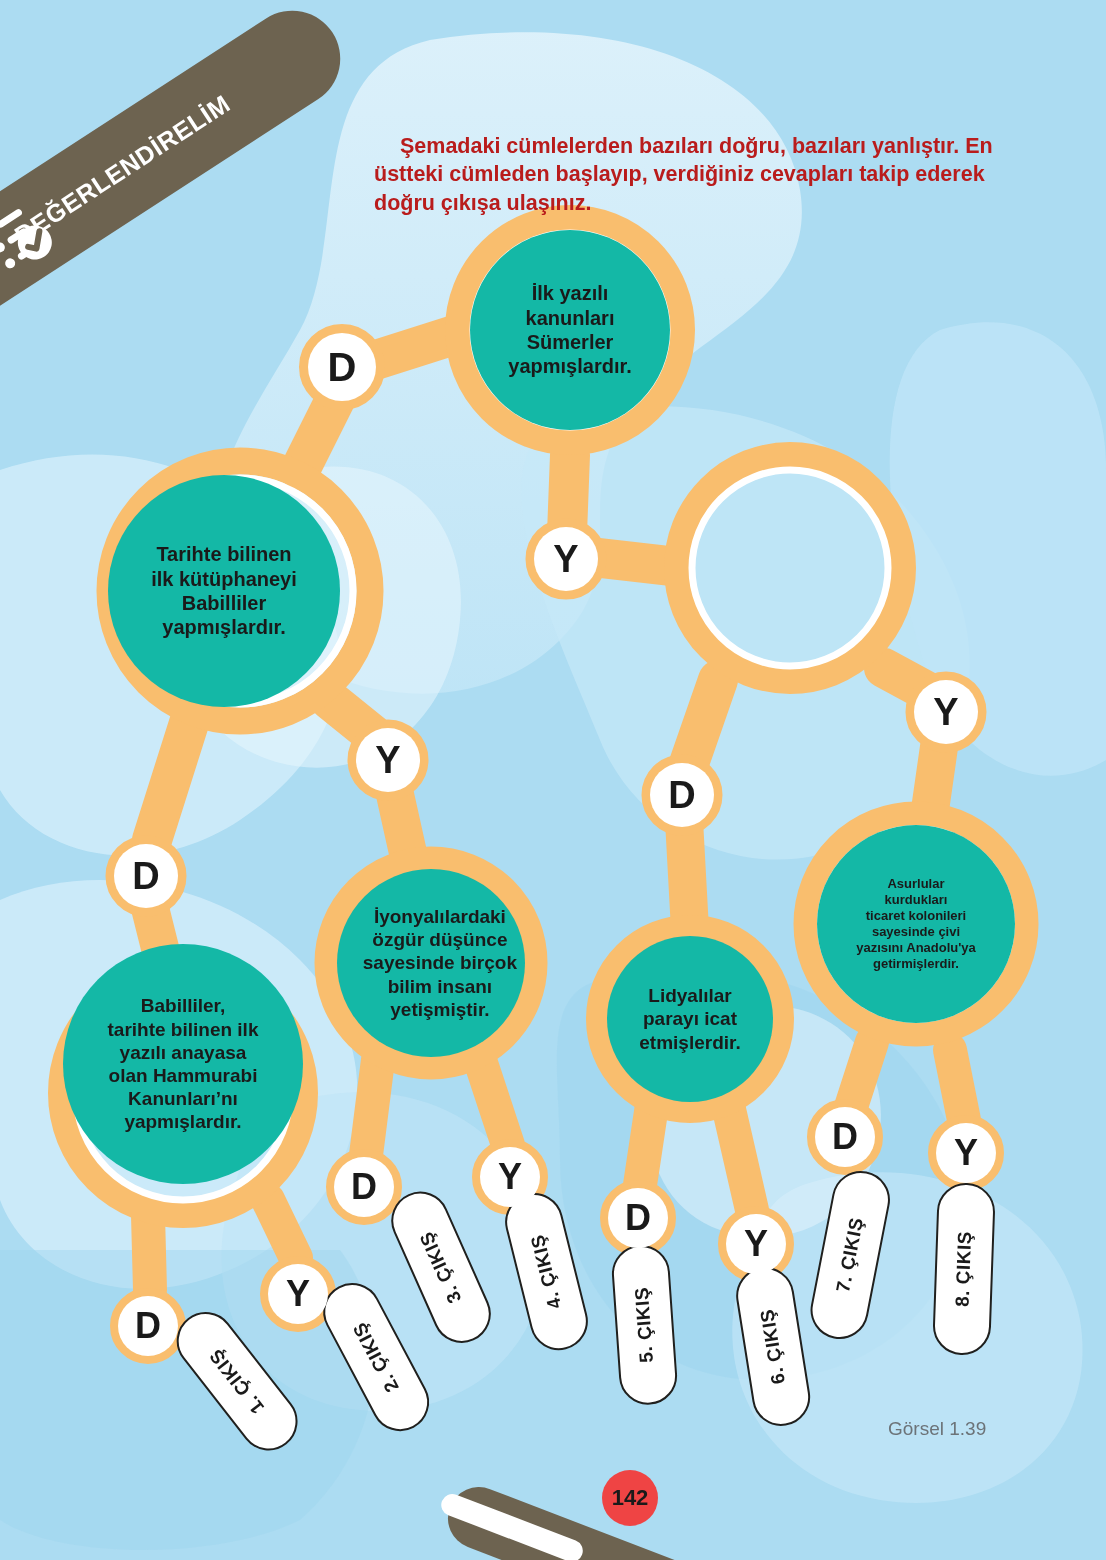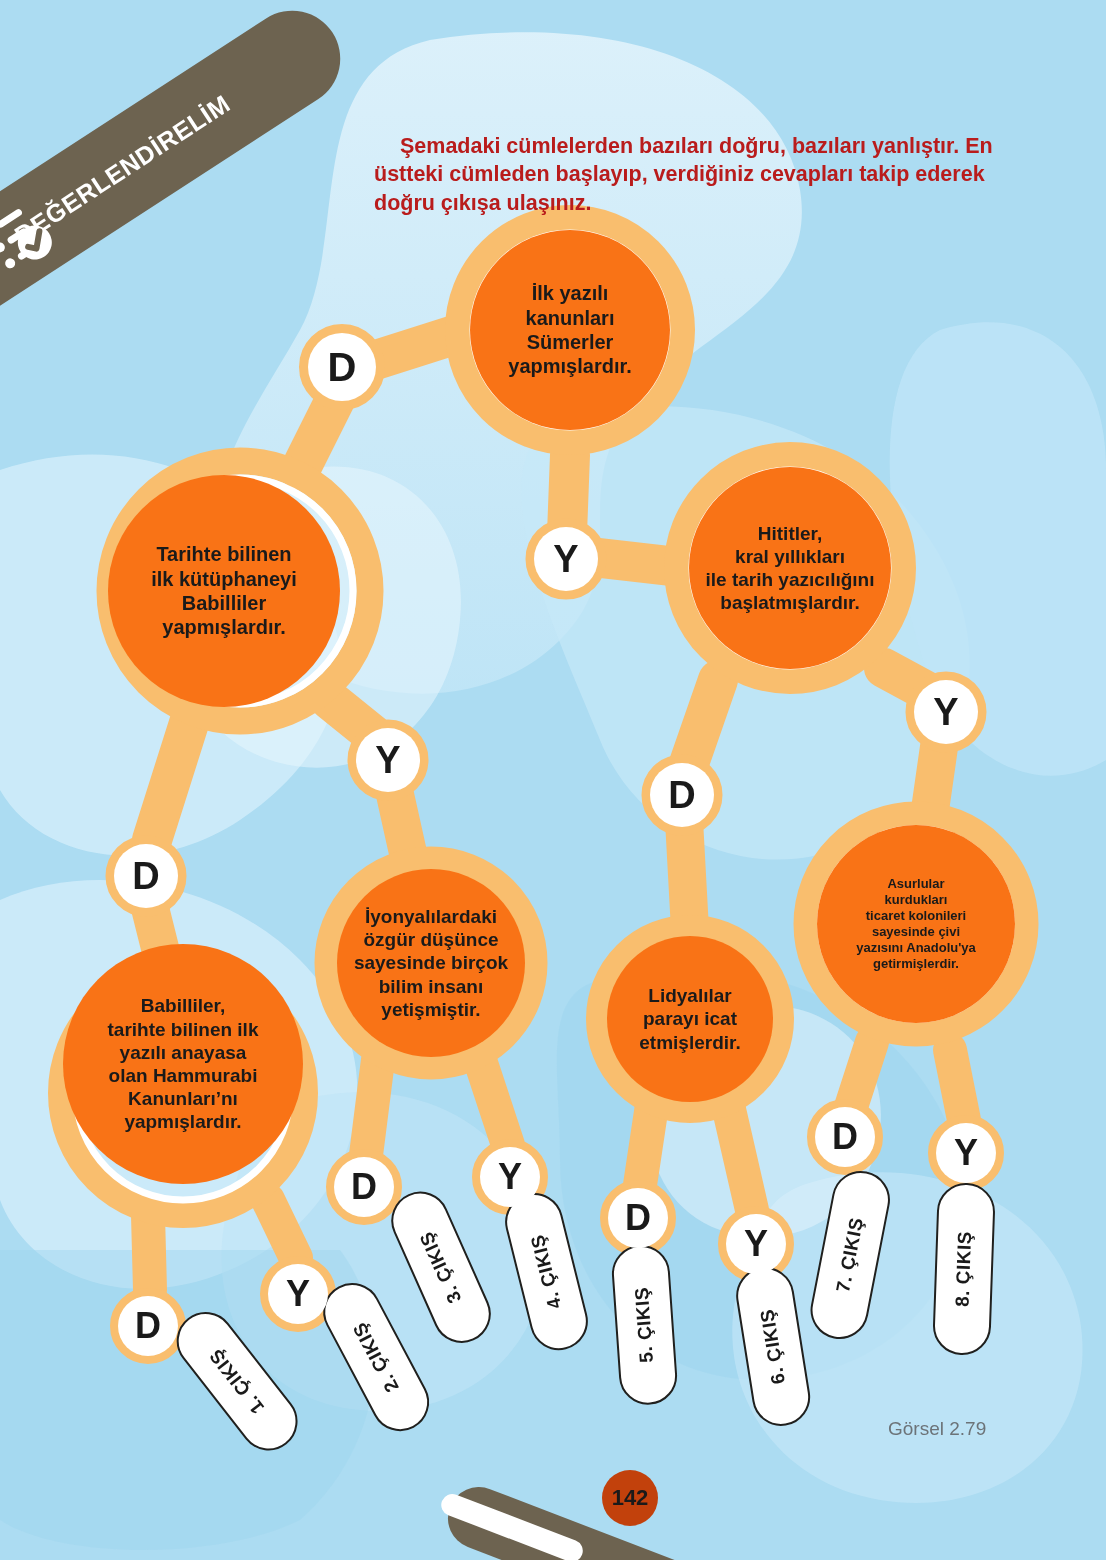--- a/index.html
+++ b/index.html
@@ -13,21 +13,21 @@
 
   
   .bg-layer{position:absolute;inset:0;width:100%;height:100%;pointer-events:none;}
 
   
   .flow-svg{position:absolute;left:0;top:0;width:1106px;height:1560px;}
 
   
   .bubble{
     position:absolute;border-radius:50%;
-    background:#f97316;
+    background:#14b8a6;
     box-sizing:border-box;
     display:flex;align-items:center;justify-content:center;
     text-align:center;
     color:#1a1a1a;font-weight:bold;
     line-height:1.22;
     z-index:6;
   }
   .bubble .txt{padding:4px 8px;white-space:pre-line;}
 
   
@@ -93,21 +93,21 @@
     z-index:18;
   }
   #footer-white{
     position:absolute;left:442px;top:1490px;
     width:150px;height:22px;background:#ffffff;border-radius:11px;
     transform:rotate(21deg);transform-origin:left center;
     z-index:19;
   }
   #page-number{
     position:absolute;left:602px;top:1470px;
-    width:56px;height:56px;border-radius:50%;background:#c2410c;
+    width:56px;height:56px;border-radius:50%;background:#ef4444;
     display:flex;align-items:center;justify-content:center;
     font-size:22px;font-weight:bold;color:#1a1a1a;
     z-index:22;
   }
   #figure-caption{
     position:absolute;left:888px;top:1418px;
     font-size:19px;color:#6c7378;
     z-index:15;
   }
 </style>
@@ -245,37 +245,31 @@
 yapmışlardır.</span>
   </div>
 
   <div class="bubble" style="left:108px;top:475px;width:232px;height:232px;font-size:20px;">
     <span class="txt">Tarihte bilinen
 ilk kütüphaneyi
 Babilliler
 yapmışlardır.</span>
   </div>
 
-  <div class="bubble" style="left:689px;top:467px;width:202px;height:202px;font-size:19px;">
-    <span class="txt">Hititler,
-kral yıllıkları
-ile tarih yazıcılığını
-başlatmışlardır.</span>
-  </div>
 
   <div class="bubble" style="left:63px;top:944px;width:240px;height:240px;font-size:19px;">
     <span class="txt">Babilliler,
 tarihte bilinen ilk
 yazılı anayasa
 olan Hammurabi
 Kanunları’nı
 yapmışlardır.</span>
   </div>
 
-  <div class="bubble" style="left:337px;top:869px;width:188px;height:188px;font-size:19px;">
+  <div class="bubble" style="left:337px;top:869px;width:188px;height:188px;font-size:19px;justify-content:flex-end;">
     <span class="txt">İyonyalılardaki
 özgür düşünce
 sayesinde birçok
 bilim insanı
 yetişmiştir.</span>
   </div>
 
   <div class="bubble" style="left:607px;top:936px;width:166px;height:166px;font-size:19px;">
     <span class="txt">Lidyalılar
 parayı icat
@@ -373,15 +367,15 @@
     <span class="banner-label">DEĞERLENDİRELİM</span>
   </div>
 
   <p id="instruction">Şemadaki cümlelerden bazıları doğru, bazıları yanlıştır. En üstteki cümleden başlayıp, verdiğiniz cevapları takip ederek doğru çıkışa ulaşınız.</p>
 
   <div id="footer-white"></div>
   <div id="footer-bar"></div>
   <div id="page-number">
     <span>142</span>
   </div>
-  <div id="figure-caption">Görsel 2.79</div>
+  <div id="figure-caption">Görsel 1.39</div>
 
 </div>
 
 </body></html>

